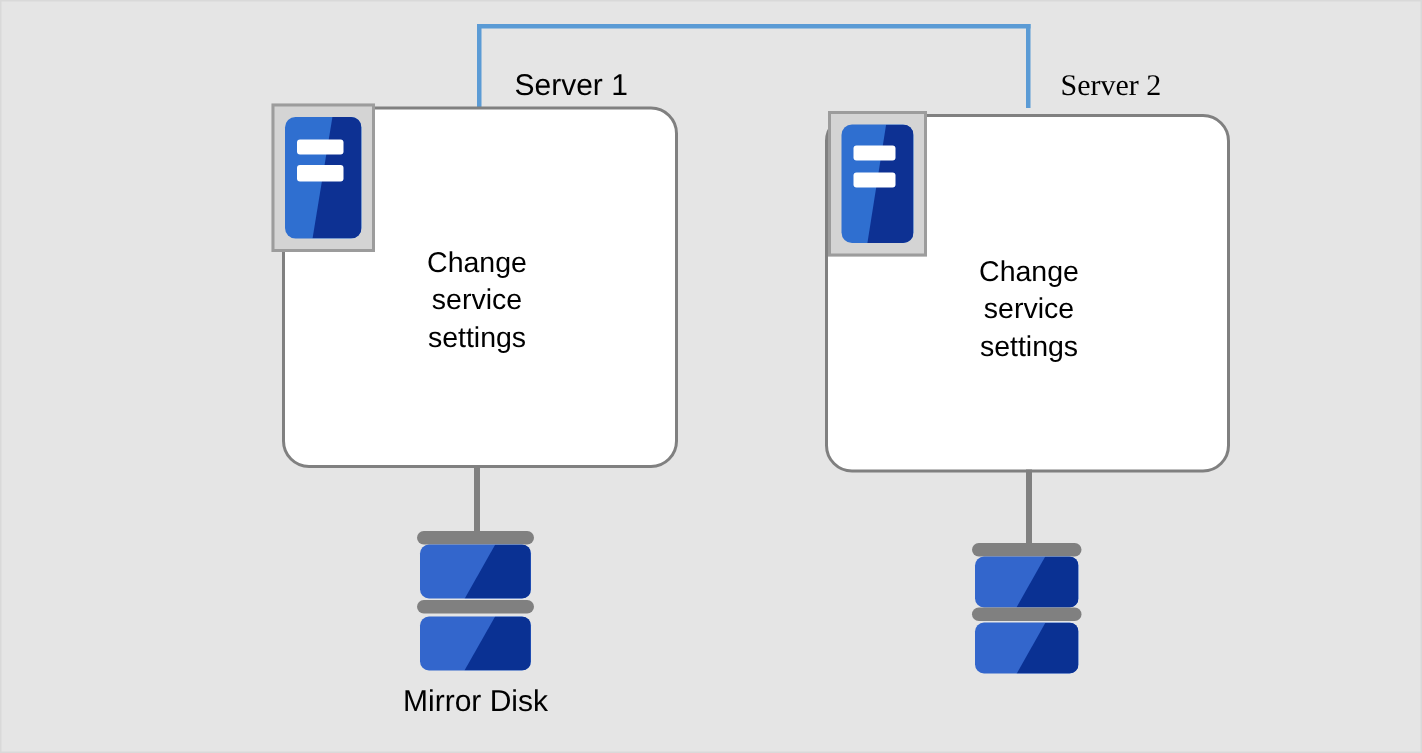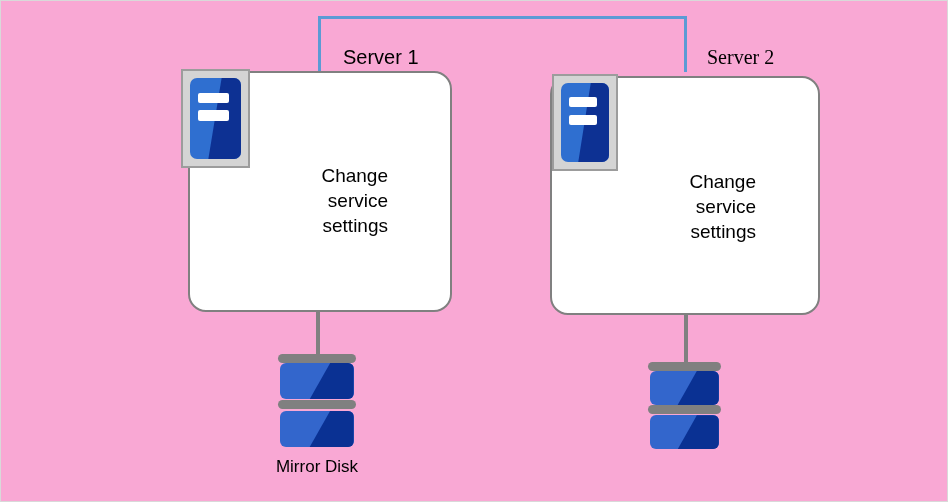--- a/index.html
+++ b/index.html
@@ -5,21 +5,21 @@
 <style>
   html, body {
     margin: 0;
     padding: 0;
     background: #ffffff;
   }
   #canvas {
     position: relative;
     width: 948px;
     height: 502px;
-    background: #f9a8d4;
+    background: #e5e5e5;
     border: 1px solid #d9d9d9;
     box-sizing: border-box;
     overflow: hidden;
     font-family: "Liberation Sans", sans-serif;
   }
 
   
   .link-seg {
     position: absolute;
     background: #5b9bd5;
@@ -48,21 +48,21 @@
     box-sizing: border-box;
   }
   #server-box-1 { left: 187px; top: 70px;  width: 264px; height: 241px; }
   #server-box-2 { left: 549px; top: 75px;  width: 270px; height: 239px; }
 
   
   .box-label {
     position: absolute;
     font-size: 19px;
     color: #000000;
-    text-align: right;
+    text-align: center;
     line-height: 25px;
     white-space: pre-line;
   }
   #label-server-1 { left: 247px; top: 162px; width: 140px; }
   #label-server-2 { left: 615px; top: 168px; width: 140px; }
 
   
   .server-icon {
     position: absolute;
     background: #d4d4d4;
@@ -143,21 +143,21 @@
   .disk-body.body-upper { top: 9px; }
   .disk-body.body-lower { top: 58%; }
 
   
   #caption-mirror-disk {
     position: absolute;
     left: 236px;
     top: 456px;
     width: 160px;
     text-align: center;
-    font-size: 17px;
+    font-size: 20px;
     color: #000000;
     white-space: nowrap;
   }
 </style>
 </head>
 <body>
 
 <div id="canvas">
 
   <div class="link-seg" id="link-top"></div>

